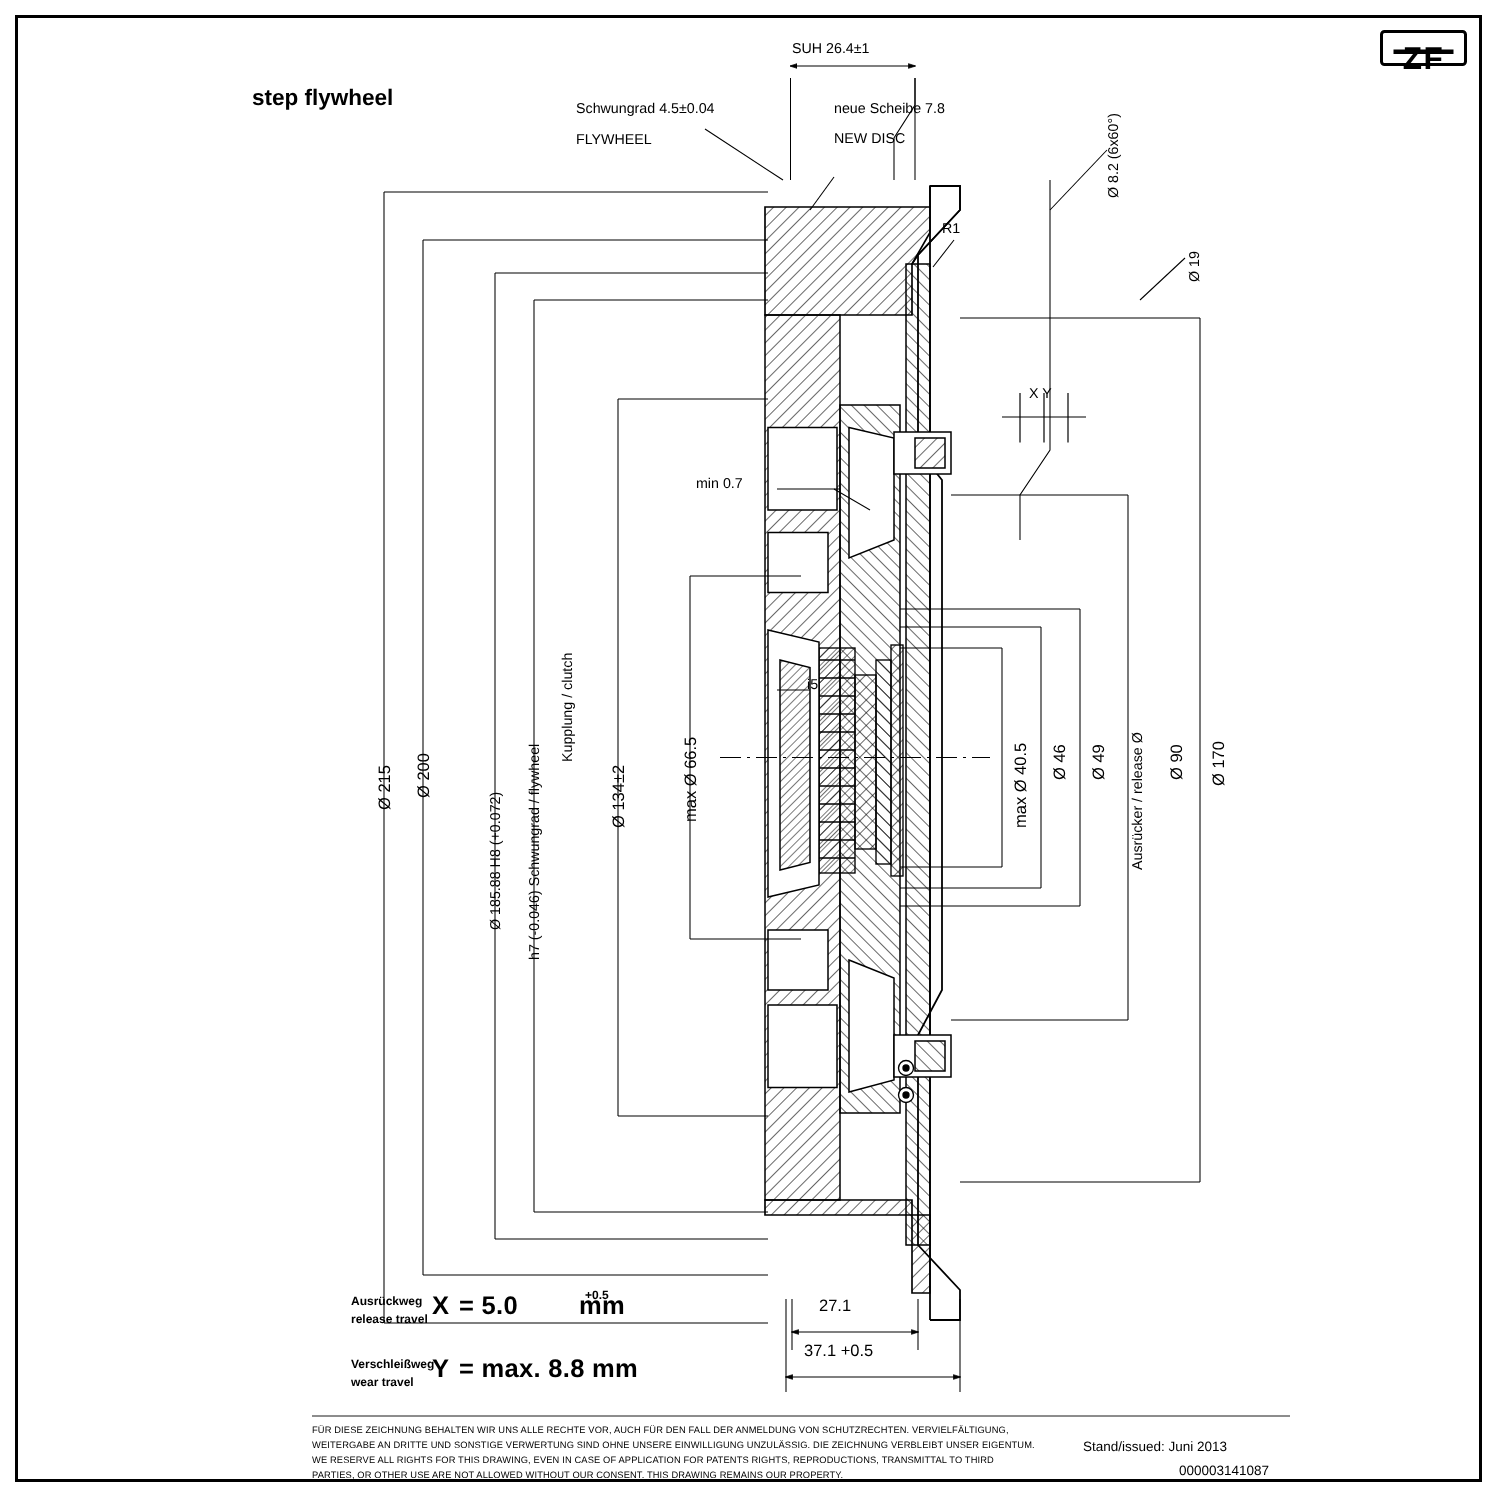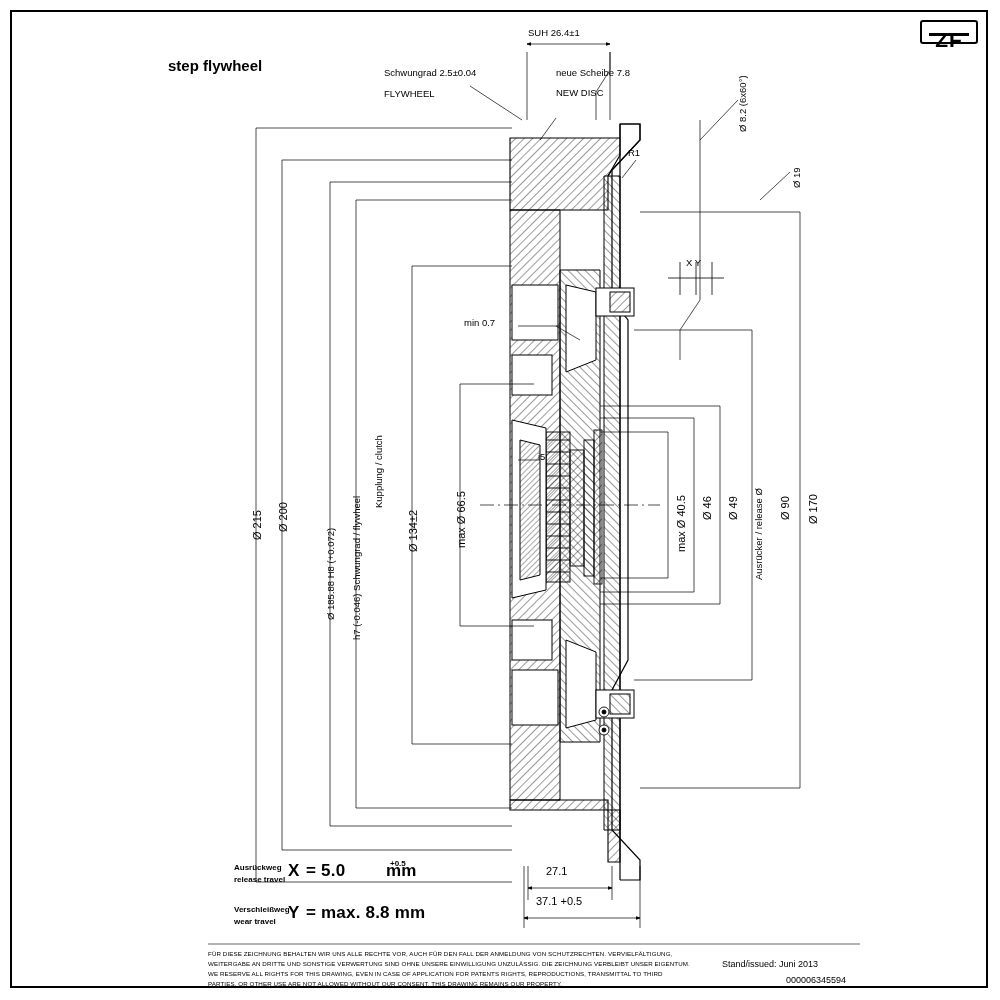--- a/index.html
+++ b/index.html
@@ -298,21 +298,21 @@
 
         <line x1="524" y1="866" x2="524" y2="928"></line>
         <line x1="640" y1="866" x2="640" y2="928"></line>
         <line x1="524" y1="918" x2="640" y2="918" marker-start="url(#arrowS)" marker-end="url(#arrowS)"></line>
       </g>
 
       <line x1="208" y1="944" x2="860" y2="944" stroke-width="0.6"></line>
     </g>
   </svg>
 
-  <div class="txt lbl-s" style="left:384px; top:68px;">Schwungrad 2.5±0.04</div>
+  <div class="txt lbl-s" style="left:384px; top:68px;">Schwungrad 4.5±0.04</div>
   <div class="txt lbl-s" style="left:384px; top:89px;">FLYWHEEL</div>
 
   <div class="txt lbl-s" style="left:556px; top:68px;">neue Scheibe 7.8</div>
   <div class="txt lbl-s" style="left:556px; top:88px;">NEW DISC</div>
 
   <div class="txt lbl-s" style="left:528px; top:28px;">SUH 26.4±1</div>
 
   <div class="txt lbl-s rot90" style="left:738px; top:132px;">Ø 8.2 (6x60°)</div>
 
   <div class="txt lbl-s rot90" style="left:792px; top:188px;">Ø 19</div>
@@ -354,15 +354,15 @@
   <div class="txt lbl-xs bold" style="left:206px; top:918px;">wear travel</div>
   <div class="txt title" style="left:288px; top:904px; font-size:17px;">Y</div>
   <div class="txt title" style="left:306px; top:904px; font-size:17px;">= max. 8.8 mm</div>
 
   <div class="txt legal" style="left:208px; top:950px;">FÜR DIESE ZEICHNUNG BEHALTEN WIR UNS ALLE RECHTE VOR, AUCH FÜR DEN FALL DER ANMELDUNG VON SCHUTZRECHTEN. VERVIELFÄLTIGUNG,</div>
   <div class="txt legal" style="left:208px; top:960px;">WEITERGABE AN DRITTE UND SONSTIGE VERWERTUNG SIND OHNE UNSERE EINWILLIGUNG UNZULÄSSIG. DIE ZEICHNUNG VERBLEIBT UNSER EIGENTUM.</div>
   <div class="txt legal" style="left:208px; top:970px;">WE RESERVE ALL RIGHTS FOR THIS DRAWING, EVEN IN CASE OF APPLICATION FOR PATENTS RIGHTS, REPRODUCTIONS, TRANSMITTAL TO THIRD</div>
   <div class="txt legal" style="left:208px; top:980px;">PARTIES, OR OTHER USE ARE NOT ALLOWED WITHOUT OUR CONSENT. THIS DRAWING REMAINS OUR PROPERTY.</div>
 
   <div class="txt footer-right" style="left:722px; top:960px;">Stand/issued:  Juni 2013</div>
-  <div class="txt footer-right" style="left:786px; top:976px;">000006345594</div>
+  <div class="txt footer-right" style="left:786px; top:976px;">000003141087</div>
 
 </div>
 
 </body></html>

